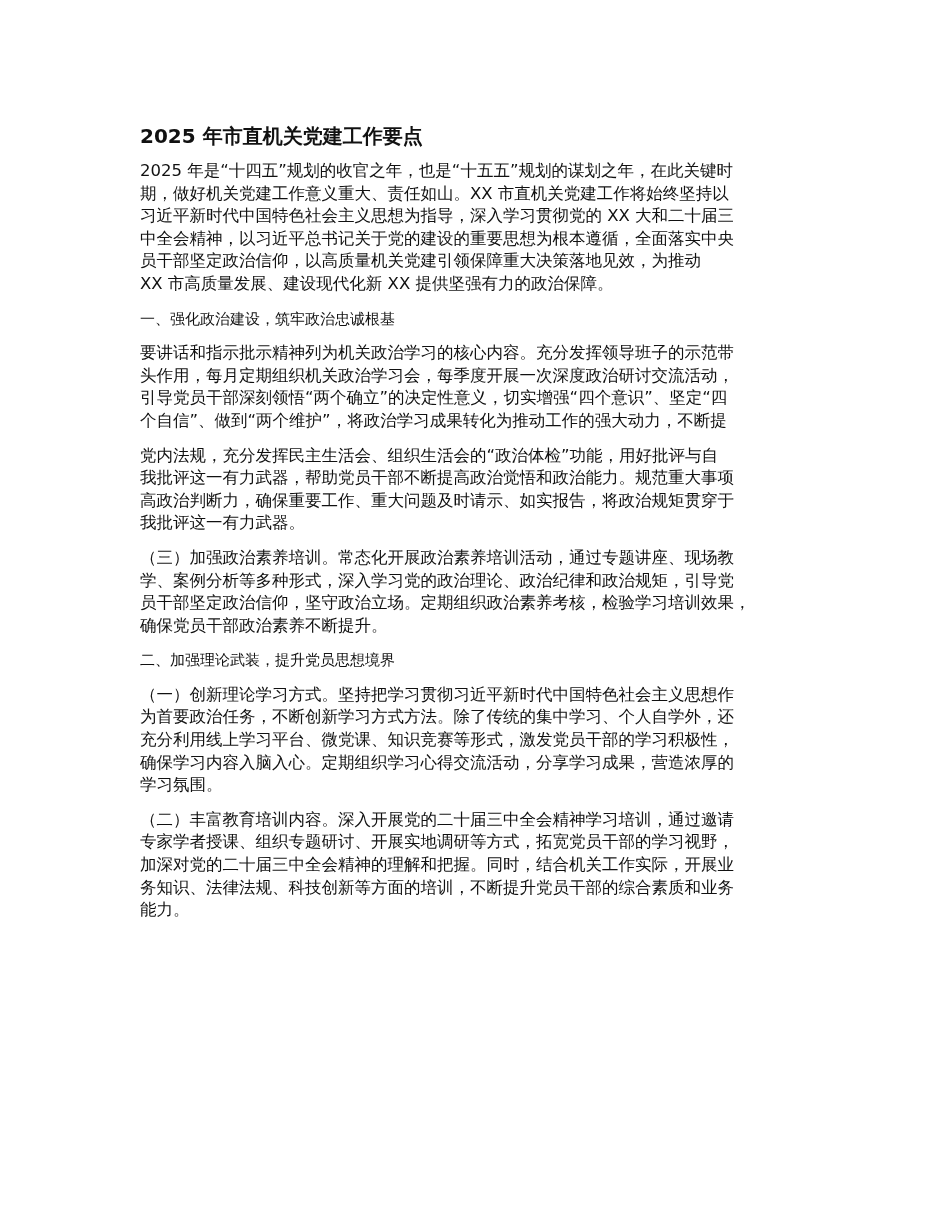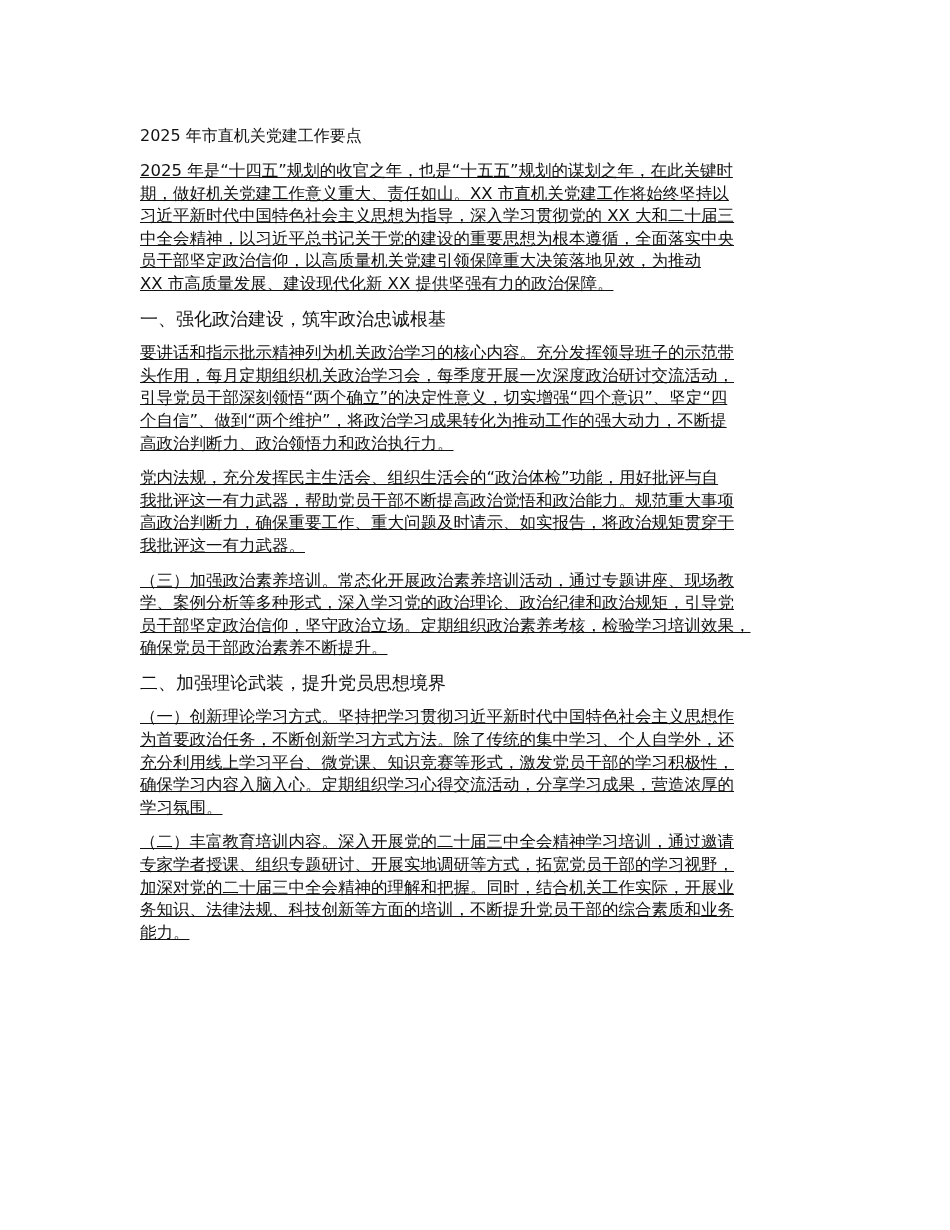--- a/index.html
+++ b/index.html
@@ -15,38 +15,37 @@
       font-family: "DejaVu Sans", "Liberation Sans", sans-serif;
       color: #111111;
     }
     .page {
       position: absolute;
       left: 140px;
       top: 124px;
       width: 700px;
     }
     .doc-title {
-      font-size: 16px;
-      font-weight: normal;
+      font-size: 20px;
+      font-weight: bold;
       line-height: 24px;
       margin: 0 0 12px 0;
       white-space: nowrap;
     }
     .para {
       font-size: 16.5px;
       line-height: 22.6px;
       margin: 0 0 12px 0;
     }
     .para .line {
       display: block;
       white-space: nowrap;
-      text-decoration: underline;
     }
     .heading {
-      font-size: 18px;
+      font-size: 15px;
       line-height: 22.6px;
       margin: 0 0 12px 0;
       white-space: nowrap;
     }
   </style>
 </head>
 <body>
 
 <div class="page">
   <div class="doc-title">2025 年市直机关党建工作要点</div>
@@ -60,21 +59,20 @@
     <span class="line">XX 市高质量发展、建设现代化新 XX 提供坚强有力的政治保障。</span>
   </div>
 
   <div class="heading">一、强化政治建设，筑牢政治忠诚根基</div>
 
   <div class="para">
     <span class="line">要讲话和指示批示精神列为机关政治学习的核心内容。充分发挥领导班子的示范带</span>
     <span class="line">头作用，每月定期组织机关政治学习会，每季度开展一次深度政治研讨交流活动，</span>
     <span class="line">引导党员干部深刻领悟“两个确立”的决定性意义，切实增强“四个意识”、坚定“四</span>
     <span class="line">个自信”、做到“两个维护”，将政治学习成果转化为推动工作的强大动力，不断提</span>
-    <span class="line">高政治判断力、政治领悟力和政治执行力。</span>
   </div>
 
   <div class="para">
     <span class="line">党内法规，充分发挥民主生活会、组织生活会的“政治体检”功能，用好批评与自</span>
     <span class="line">我批评这一有力武器，帮助党员干部不断提高政治觉悟和政治能力。规范重大事项</span>
     <span class="line">高政治判断力，确保重要工作、重大问题及时请示、如实报告，将政治规矩贯穿于</span>
     <span class="line">我批评这一有力武器。</span>
   </div>
 
   <div class="para">

